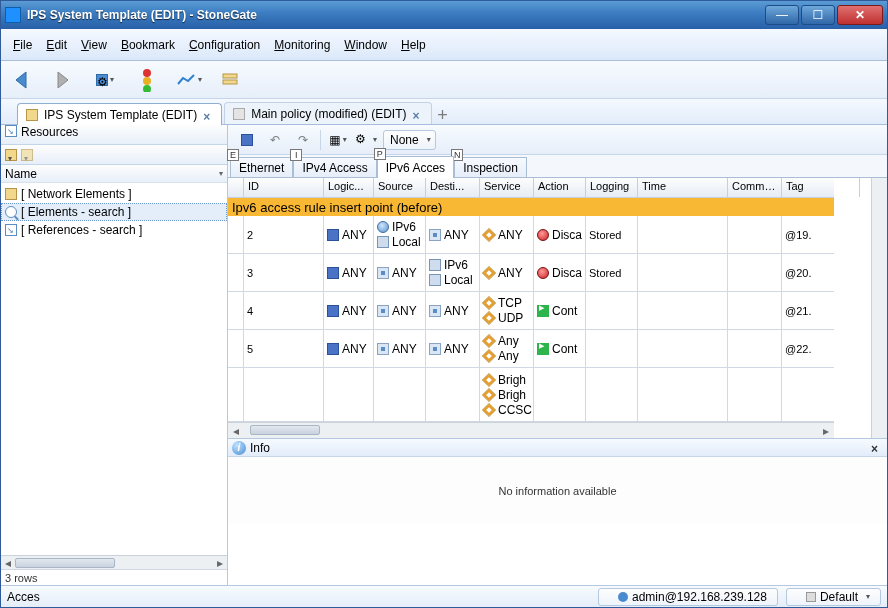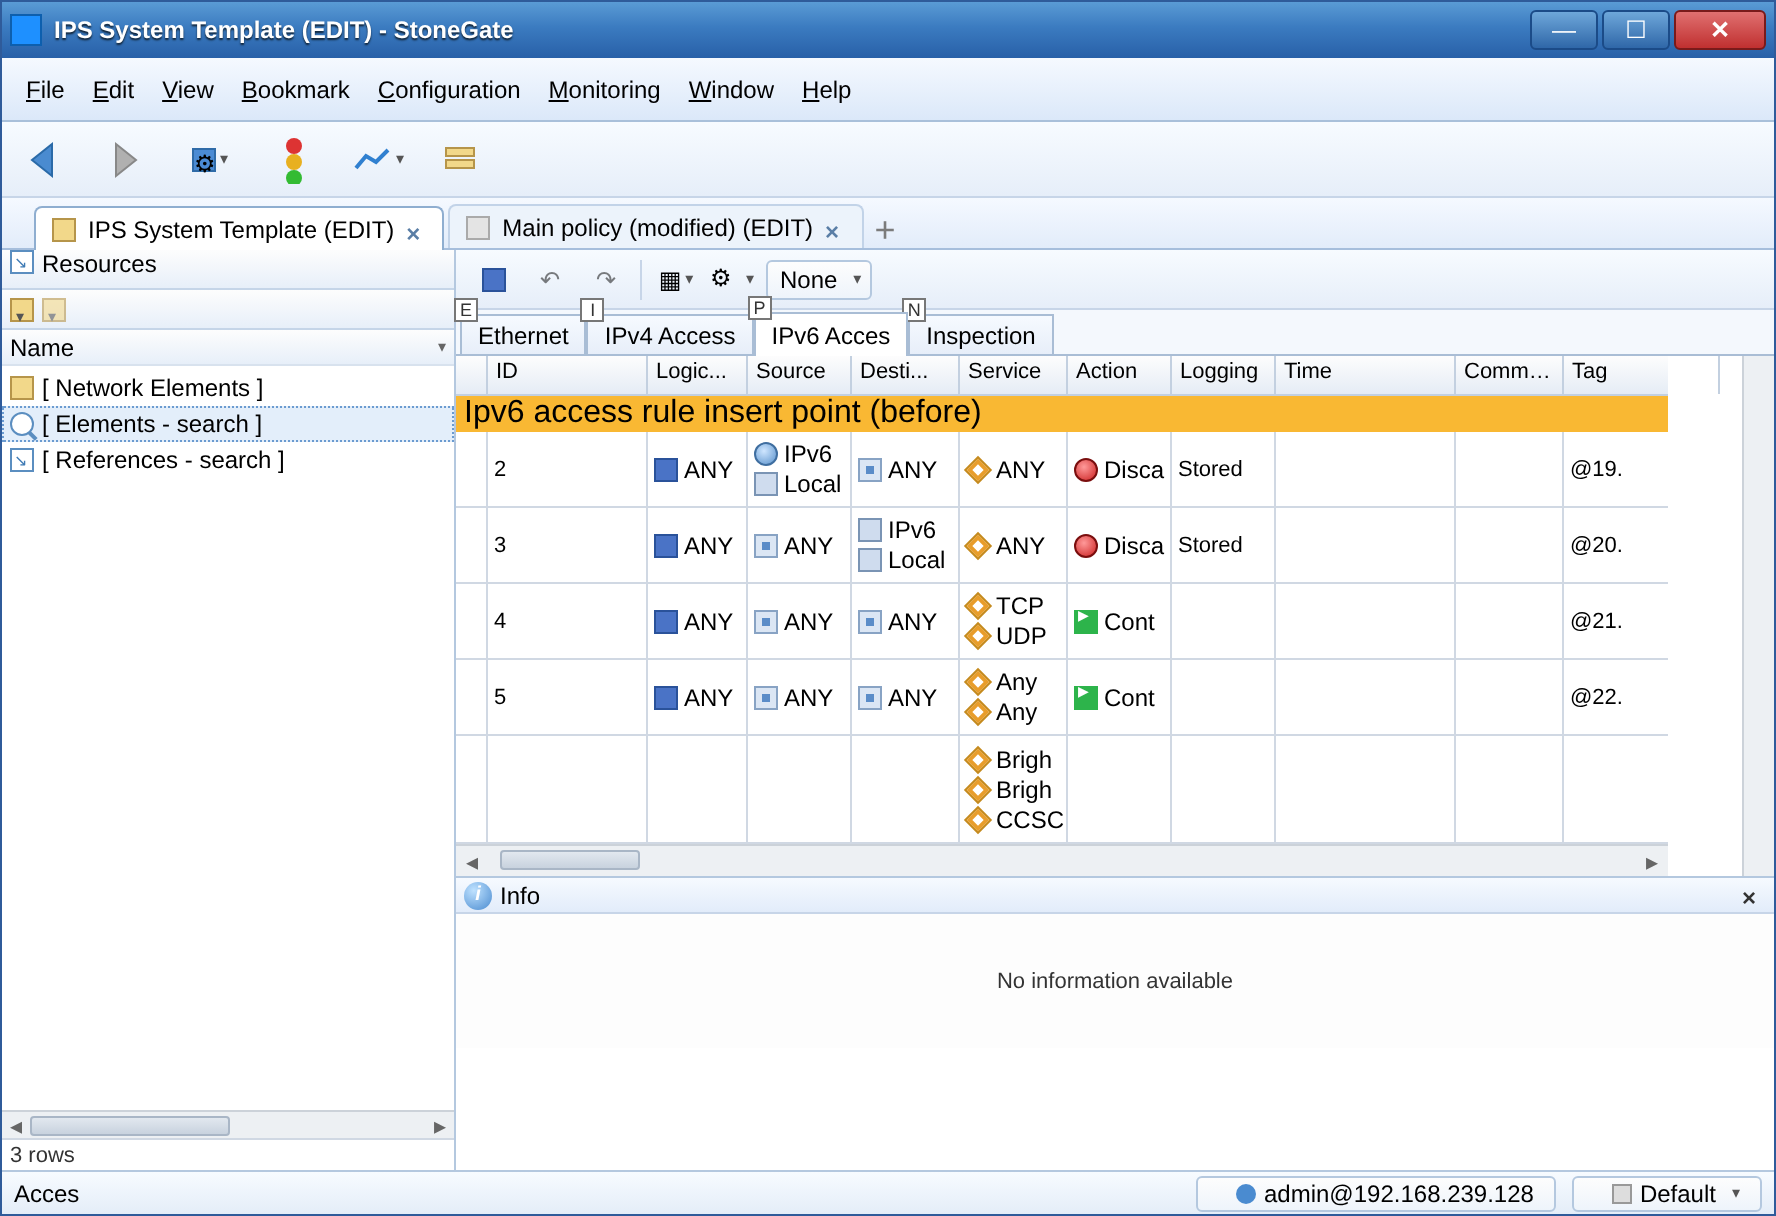--- a/index.html
+++ b/index.html
@@ -52,21 +52,21 @@
 
 .rule-tabs { height:22px; display:flex; align-items:flex-end; padding:0 6px 0 2px; gap:0; background:#f4f8fd;}
 .rtab { height:20px; border:1px solid #a9bdd5; border-bottom:none; background:linear-gradient(#f6faff,#e7eef9); padding:0 8px; display:flex; align-items:center; font-size:11px; position:relative; cursor:pointer;}
 .rtab.active { background:#fff; height:22px; top:1px; z-index:2;}
 .rtab .key { position:absolute; top:-9px; left:-4px; width:12px; height:12px; border:1px solid #777; background:#fff; font-size:9px; display:flex; align-items:center; justify-content:center; color:#333;}
 
 .grid-wrap { flex:1; display:flex; flex-direction:column; min-height:0; border-top:1px solid #a9bdd5; background:#fff;}
 .grid-head, .grid-row { display:grid; grid-template-columns: 16px 80px 50px 52px 54px 54px 52px 52px 90px 54px 78px 34px;}
 .grid-head { height:20px; background:linear-gradient(#fdfdfd,#e5ecf5); border-bottom:1px solid #c3d0e0;}
 .grid-head > div { border-right:1px solid #c3d0e0; padding:2px 4px; font-size:11px; white-space:nowrap; overflow:hidden; text-overflow:ellipsis;}
-.insert-row { height:18px; background:#f9b833; color:#000; font-size:16px; display:flex; align-items:center; padding:0 4px;}
+.insert-row { height:18px; background:#f9b833; color:#000; font-size:13px; display:flex; align-items:center; padding:0 4px;}
 .grid-body { overflow:hidden; }
 .grid-row { min-height:38px; border-bottom:1px solid #d0d8e3;}
 .grid-row.tall { min-height:54px;}
 .grid-row > div { border-right:1px solid #d0d8e3; padding:2px 3px; display:flex; flex-direction:column; justify-content:center; gap:1px; font-size:11px; overflow:hidden;}
 .cell-line { display:flex; align-items:center; gap:3px; white-space:nowrap; width:100%;}
 .ico { width:12px; height:12px; flex-shrink:0; display:inline-block;}
 .ico.disc { background:radial-gradient(circle at 40% 35%, #f99, #c22); border-radius:50%; border:1px solid #7a0e0e;}
 .ico.cont { background:#2db44b; position:relative;}
 .ico.cont:after { content:"▶"; color:#fff; font-size:7px; position:absolute; left:2px; top:-1px;}
 .ico.svc { background:#fff; border:1px solid #c58a1d; transform:rotate(45deg); width:10px; height:10px; margin:1px;}

